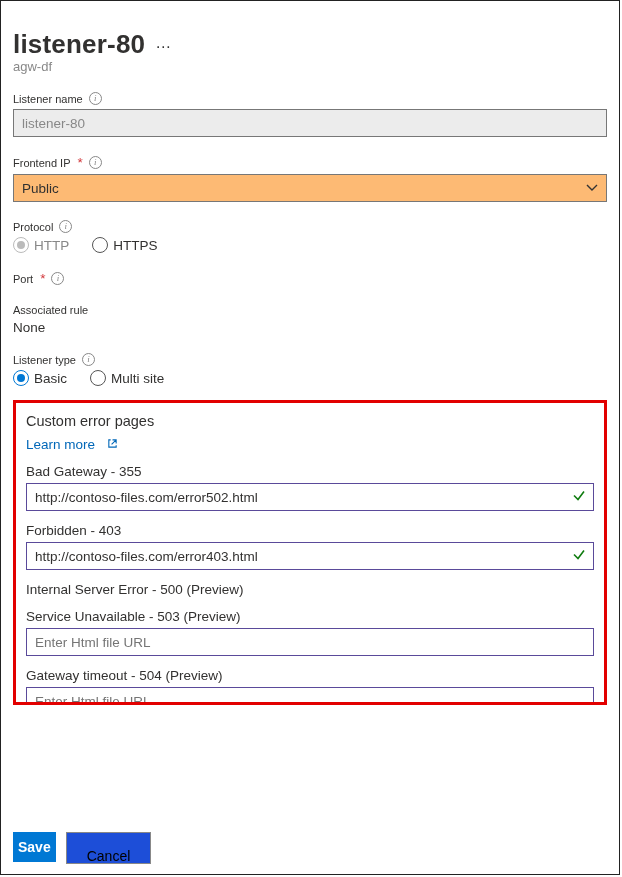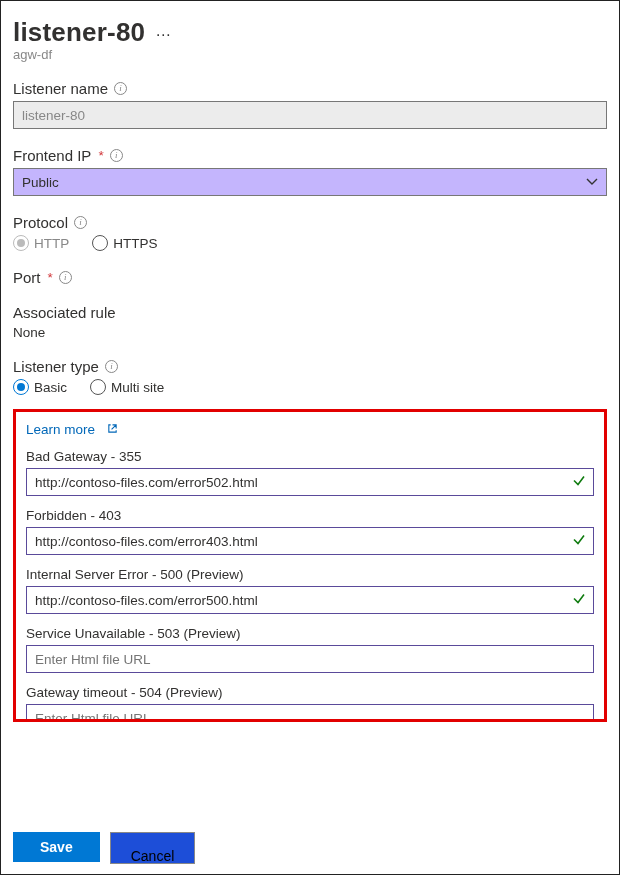--- a/index.html
+++ b/index.html
@@ -1,29 +1,29 @@
 <!DOCTYPE html>
 <html><head>
 <meta charset="utf-8">
 <style>
   * { box-sizing: border-box; margin: 0; padding: 0; }
   html, body { width: 622px; height: 877px; font-family: "Segoe UI", Arial, sans-serif; font-size: 13.5px; color: #323130; background: #fff; }
   .page { border: 1px solid #222; width: 620px; height: 875px; position: relative; overflow: hidden; }
-  .content { padding: 16px 12px 0 12px; }
+  .content { padding: 28px 12px 0 12px; }
   .header-row { display:flex; align-items:center; gap:10px; }
   h1 { font-size: 26px; font-weight: 600; letter-spacing: .2px; }
   .more { font-size: 16px; color:#333; position: relative; top:-2px; }
   .subtitle { color: #888; font-size: 13px; margin-top: -1px; }
   .field-block { margin-top: 18px; }
   .label-row { display:flex; align-items:center; gap:6px; margin-bottom: 4px; }
-  .label { font-size: 15px; color:#323130; }
+  .label { font-size: 11px; color:#323130; }
   .req { color:#d13438; margin-left:1px; }
   .info { width:13px; height:13px; border:1px solid #888; border-radius:50%; display:inline-flex; align-items:center; justify-content:center; font-size:9px; color:#888; line-height:1; font-family: Georgia, serif; font-style: italic; }
   .text-input, .select-input {
-    width: 100%; height: 28px; border:1px solid #777; padding: 0 8px; font-size: 13.5px; color:#323130; background:#c4b5fd;
+    width: 100%; height: 28px; border:1px solid #777; padding: 0 8px; font-size: 13.5px; color:#323130; background:#fdba74;
   }
   .text-input.disabled { background:#ececec; color:#888; }
   .select-wrap { position:relative; }
   .select-input { padding-right: 28px; }
   .chevron { position:absolute; right:8px; top:50%; transform:translateY(-50%); pointer-events:none; }
   .chevron svg { display:block; }
   .valid-input-wrap { position:relative; }
   .check { position:absolute; right:8px; top:50%; transform:translateY(-50%); color:#107c10; }
   .check svg { display:block; }
   .radio-row { display:flex; gap:23px; align-items:center; margin-top:4px; }
@@ -56,21 +56,21 @@
   .err-check { position:absolute; right:8px; top:50%; transform:translateY(-50%); }
   .cut-input-mask {
     height:15px; overflow:hidden; position:relative;
   }
   .cut-input-mask .err-input { position:absolute; top:0; left:0; }
   .footer {
     position:absolute; left:0; bottom:0; width:100%;
     padding:10px 12px; display:flex; gap:10px; background:#fff;
   }
   .btn { height:30px; padding:15px 20px; font-size:14px; border:1px solid #888; background:#1d4ed8; cursor:pointer; }
-  .btn.primary { background:#0078d4; color:#fff; border-color:#0078d4; font-weight:600; padding: 0 26px; }
+  .btn.primary { background:#0078d4; color:#fff; border-color:#0078d4; font-weight:600; padding: 0 4px; }
 </style>
 </head>
 <body>
 
 <div class="page">
   <div class="content">
 
     <div class="header-row">
       <h1>listener-80</h1>
       <span class="more">…</span>
@@ -149,20 +149,21 @@
         </div>
         <div class="radio">
           <span class="radio-ind"></span>
           <span class="radio-label">Multi site</span>
         </div>
       </div>
     </div>
   </div>
 
   <div class="highlight-box">
+    <div class="section-title">Custom error pages</div>
     <a href="#" class="link">
       <span>Learn more</span>
       <span class="ext-icon">
         <svg width="11" height="11" viewBox="0 0 12 12">
             <path d="M4 2 H2 V10 H10 V8 M6 2 H10 V6 M10 2 L5 7" stroke="#0067b8" stroke-width="1.2" fill="none"></path>
           </svg>
       </span>
     </a>
 
     
@@ -185,28 +186,20 @@
         <span class="err-check">
           <svg width="14" height="14" viewBox="0 0 14 14">
               <path d="M2 7 L6 11 L12 3" stroke="#107c10" stroke-width="1.6" fill="none"></path>
             </svg>
         </span>
       </div>
     </div>
 
     <div class="err-group">
       <div class="err-label">Internal Server Error - 500 (Preview)</div>
-      <div class="err-input-wrap">
-        <input class="err-input" value="http://contoso-files.com/error500.html" style="">
-        <span class="err-check">
-          <svg width="14" height="14" viewBox="0 0 14 14">
-              <path d="M2 7 L6 11 L12 3" stroke="#107c10" stroke-width="1.6" fill="none"></path>
-            </svg>
-        </span>
-      </div>
     </div>
 
     <div class="err-group">
       <div class="err-label">Service Unavailable - 503 (Preview)</div>
       <div class="err-input-wrap">
         <input class="err-input placeholder" placeholder="Enter Html file URL" style="">
       </div>
     </div>
 
     <div class="err-group">

